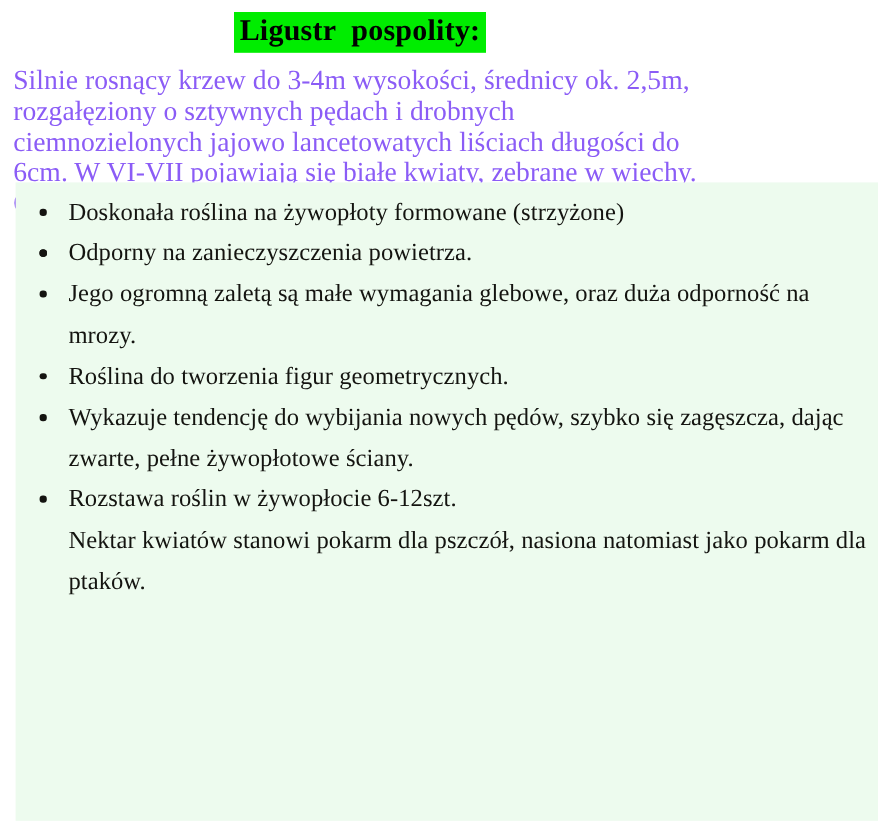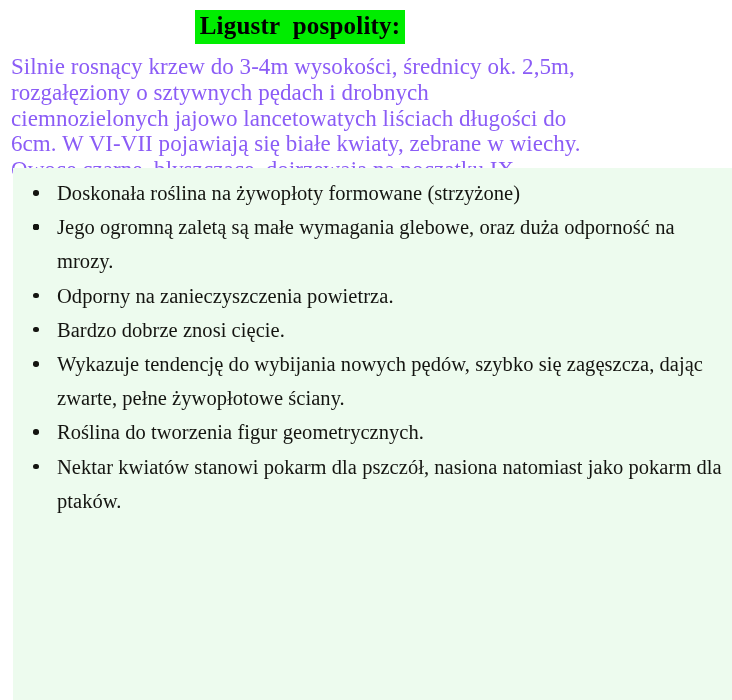--- a/index.html
+++ b/index.html
@@ -52,21 +52,21 @@
     line-height: 25.8px;
     text-align: left;
     color: #8b5cf6;
     letter-spacing: 0.05px;
   }
 
   
   .bullet-panel {
     position: absolute;
     left: 13px;
-    top: 168px;
+    top: 152px;
     width: 719px;
     height: 532px;
     background: #edfbee;
     box-sizing: border-box;
     padding: 8px 6px 0 0;
   }
   ul.bullets {
     list-style: none;
     margin: 0;
     padding: 0;
@@ -99,23 +99,22 @@
     <h1 class="doc-title">Ligustr  pospolity:</h1>
   </div>
 
   <p class="intro">Silnie rosnący krzew do 3-4m wysokości, średnicy ok. 2,5m, rozgałęziony o sztywnych pędach i drobnych ciemnozielonych jajowo lancetowatych liściach długości do 6cm. W VI-VII pojawiają się białe kwiaty, zebrane w wiechy. Owoce czarne, błyszczące, dojrzewają na początku IX.</p>
 
   <div class="bullet-panel">
     <ul class="bullets">
         <li><span class="bullet-dot"></span><span>Doskonała roślina na żywopłoty formowane (strzyżone)</span></li>
         <li><span class="bullet-dot"></span></li>
         <li><span class="bullet-dot"></span></li>
+        <li><span class="bullet-dot"></span><span>Odporny na zanieczyszczenia powietrza.</span></li>
         <li><span class="bullet-dot"></span><span>Jego ogromną zaletą są małe wymagania glebowe, oraz duża odporność na mrozy.</span></li>
-        <li><span class="bullet-dot"></span><span>Odporny na zanieczyszczenia powietrza.</span></li>
-        <li><span class="bullet-dot"></span><span>Bardzo dobrze znosi cięcie.</span></li>
+        <li><span class="bullet-dot"></span><span>Roślina do tworzenia figur geometrycznych.</span></li>
         <li><span class="bullet-dot"></span><span>Wykazuje tendencję do wybijania nowych pędów, szybko się zagęszcza, dając zwarte, pełne żywopłotowe ściany.</span></li>
-        <li><span class="bullet-dot"></span><span>Roślina do tworzenia figur geometrycznych.</span></li>
-        <li><span class="bullet-dot"></span></li>
+        <li><span class="bullet-dot"></span><span>Rozstawa roślin w żywopłocie 6-12szt.</span></li>
         <li><span>Nektar kwiatów stanowi pokarm dla pszczół, nasiona natomiast jako pokarm dla ptaków.</span></li>
       </ul>
   </div>
 
 </div>
 
 </body></html>

